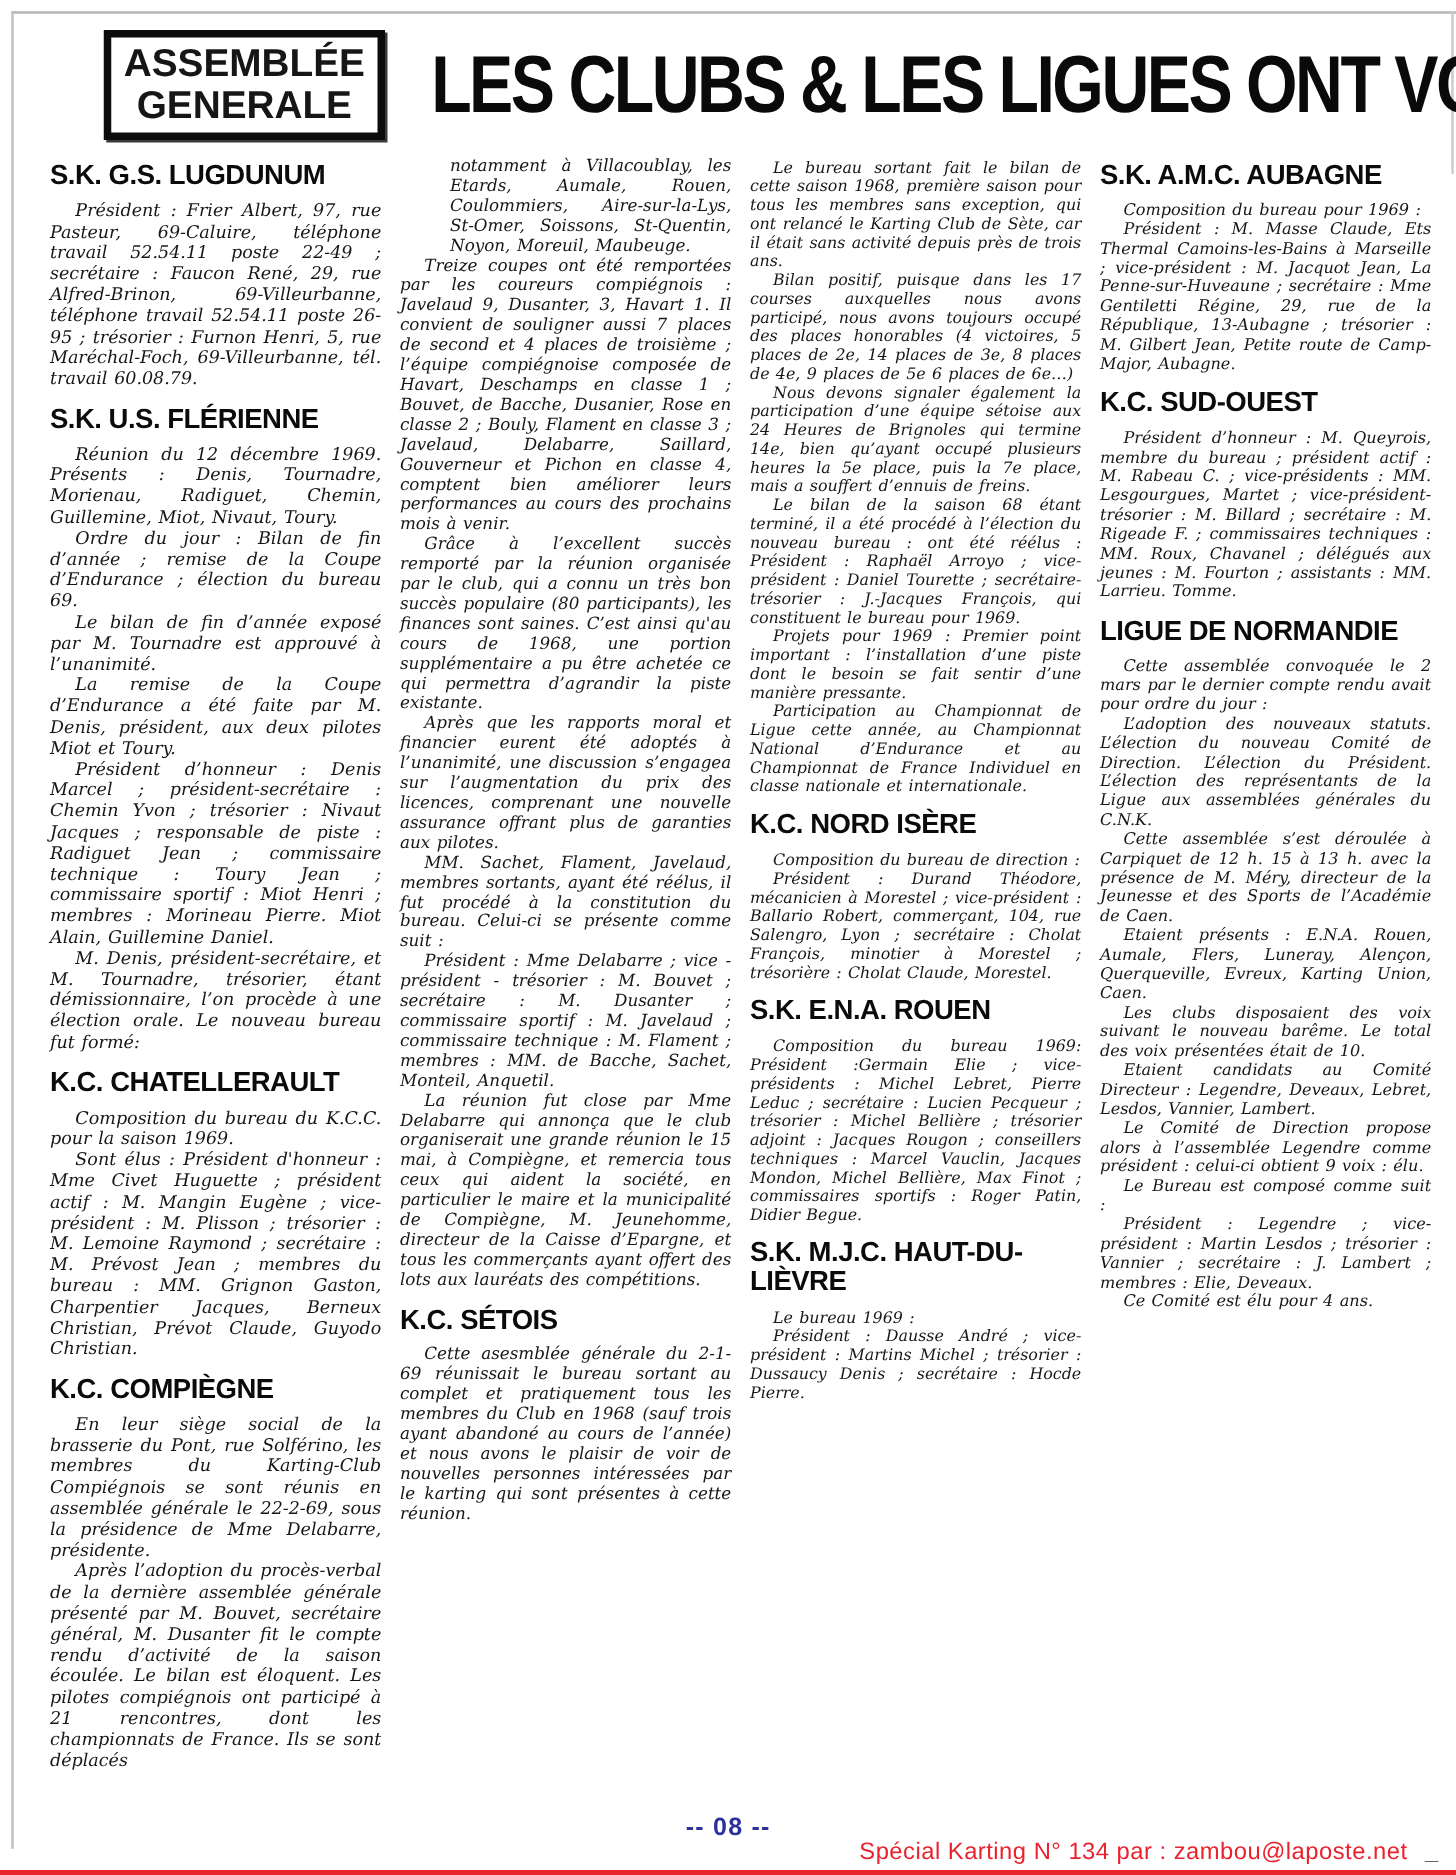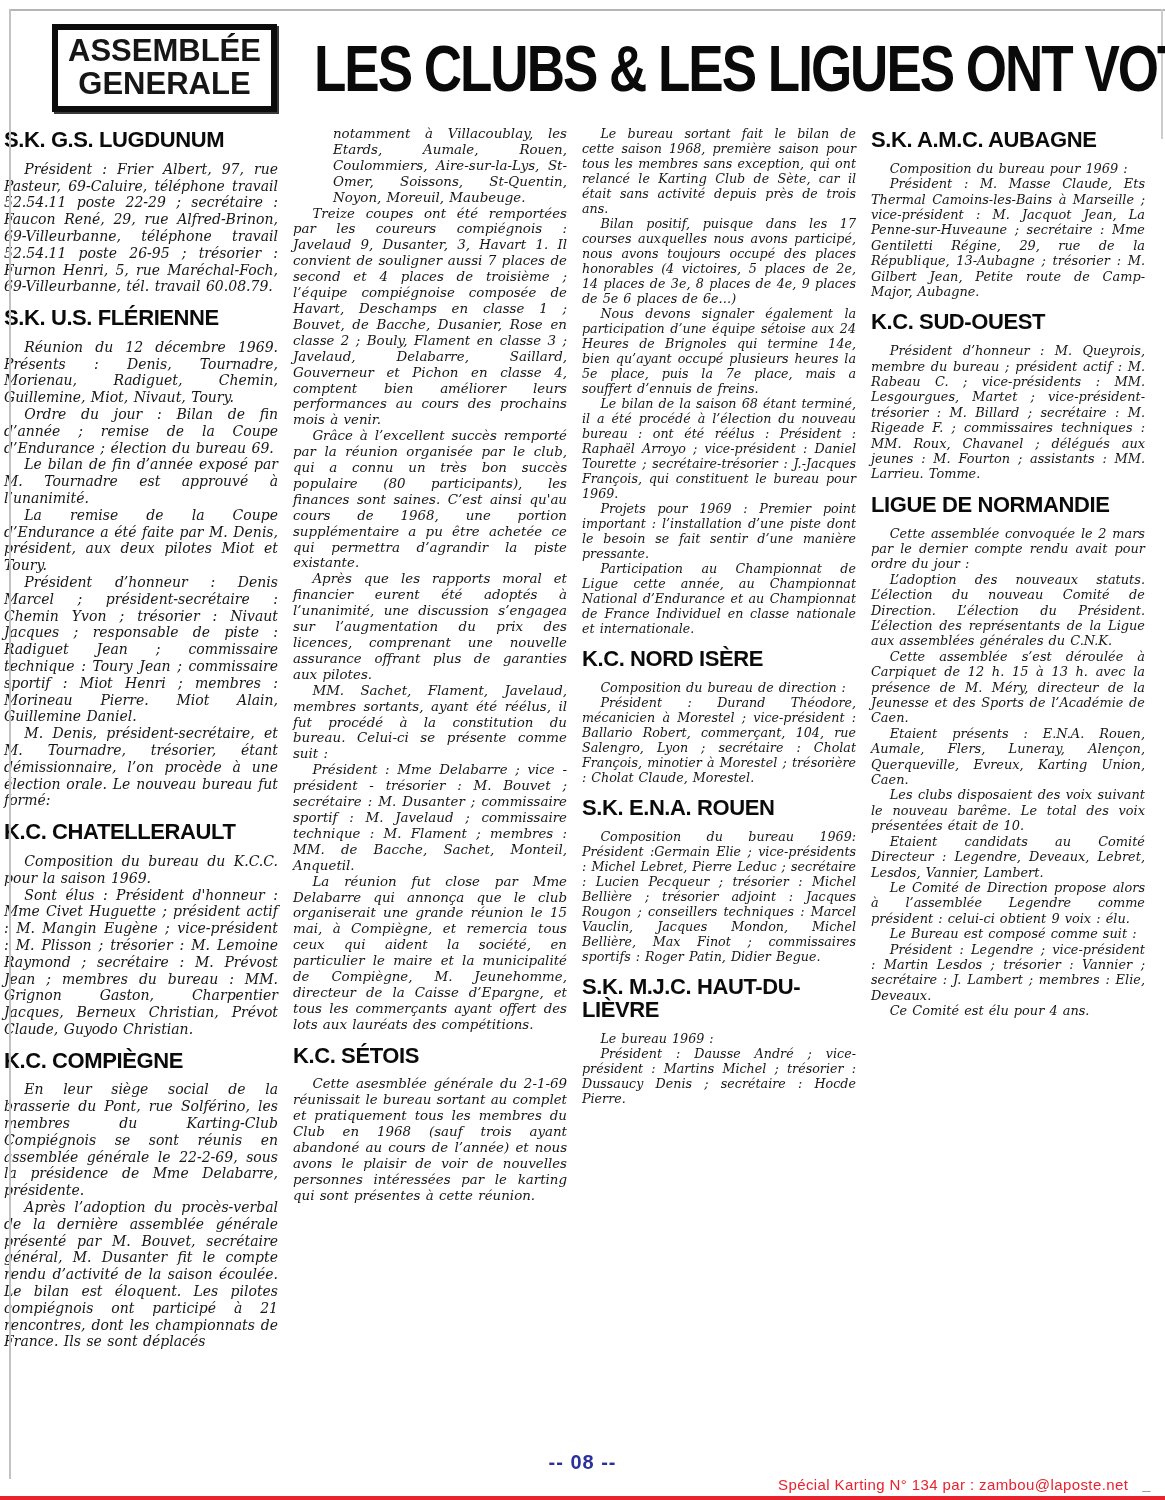--- a/index.html
+++ b/index.html
@@ -7,36 +7,36 @@
     position:relative;width:1165px;height:1500px;margin:0 auto;
     background:#ffffff;overflow:hidden;
     font-family:"DejaVu Serif",serif;color:#161616;
   }
   .scan-edge-top{position:absolute;top:9px;left:9px;right:0;height:2px;background:#b5b5b5;}
   .scan-edge-left{position:absolute;top:9px;left:9px;width:2px;height:1470px;background:#c2c2c2;}
   .scan-edge-right{position:absolute;top:9px;right:2px;width:2px;height:130px;background:#cccccc;}
 
   .masthead{
     display:flex;align-items:center;gap:37px;
-    padding:20px 18px 4px 52px;height:96px;box-sizing:content-box;
+    padding:20px 18px 4px 83px;height:96px;box-sizing:content-box;
   }
   .ag-box{
     border:6px solid #0c0c0c;padding:4px 10px 6px;text-align:center;
     font-family:"Liberation Sans",sans-serif;font-weight:bold;
     font-size:31px;line-height:1.08;letter-spacing:0;
     box-shadow:2px 2px 0 #3a3a3a;
   }
   .main-title{
     margin:0;font-family:"Liberation Sans",sans-serif;font-weight:900;
     font-size:53px;letter-spacing:-2px;white-space:nowrap;
     transform:scaleY(1.22);transform-origin:left center;color:#0a0a0a;
   }
 
   .columns{
-    display:flex;gap:15px;padding:6px 20px 0 4px;
+    display:flex;gap:15px;padding:6px 20px 0 40px;
     height:1338px;overflow:hidden;
   }
   .col{flex:1;min-width:0;text-align:justify;font-style:italic;}
   .col-a{font-size:14.0px;line-height:16.8px;}
   .col-b{font-size:13.4px;line-height:15.9px;}
   .col-c{font-size:12.7px;line-height:15.0px;}
   .col-d{font-size:12.9px;line-height:15.4px;}
 
   .heading{
     font-family:"Liberation Sans",sans-serif;font-style:normal;
@@ -47,21 +47,21 @@
   .para{margin:0;text-indent:1.45em;word-spacing:1px;}
   .para.noindent{text-indent:0;margin-left:40px;}
 
   .page-number{
     position:absolute;left:50%;bottom:26px;transform:translateX(-50%);
     font-family:"Liberation Sans",sans-serif;font-weight:bold;
     font-size:20px;letter-spacing:1px;
   }
   .credit{
     position:absolute;right:14px;bottom:7px;
-    font-family:"Liberation Sans",sans-serif;font-size:15px;
+    font-family:"Liberation Sans",sans-serif;font-size:19px;
     letter-spacing:0.4px;white-space:nowrap;
   }
   .credit .cursor{margin-left:14px;font-weight:bold;}
   .red-rule{position:absolute;left:0;right:0;bottom:0;height:4px;}
 </style>
 </head>
 <body>
 
 <div class="page">
   <div class="scan-edge-top"></div>
@@ -72,21 +72,21 @@
     <div class="ag-box">
       <div>ASSEMBLÉE</div>
       <div>GENERALE</div>
     </div>
     <h1 class="main-title">LES CLUBS &amp; LES LIGUES ONT VOTÉ</h1>
   </header>
 
   <main class="columns">
     <div class="col col-a">
         <h2 class="heading">S.K. G.S. LUGDUNUM</h2>
-        <p class="para">Président : Frier Albert, 97, rue Pasteur, 69-Caluire, téléphone travail 52.54.11 poste 22-29 ; secrétaire : Faucon René, 29, rue Alfred-Brinon, 69-Villeurbanne, téléphone travail 52.54.11 poste 26-95 ; trésorier : Furnon Henri, 5, rue Maréchal-Foch, 69-Villeurbanne, tél. travail 60.08.79.</p>
+        <p class="para">Président : Frier Albert, 97, rue Pasteur, 69-Caluire, téléphone travail 52.54.11 poste 22-49 ; secrétaire : Faucon René, 29, rue Alfred-Brinon, 69-Villeurbanne, téléphone travail 52.54.11 poste 26-95 ; trésorier : Furnon Henri, 5, rue Maréchal-Foch, 69-Villeurbanne, tél. travail 60.08.79.</p>
         <h2 class="heading">S.K. U.S. FLÉRIENNE</h2>
         <p class="para">Réunion du 12 décembre 1969. Présents : Denis, Tournadre, Morienau, Radiguet, Chemin, Guillemine, Miot, Nivaut, Toury.</p>
         <p class="para">Ordre du jour : Bilan de fin d’année ; remise de la Coupe d’Endurance ; élection du bureau 69.</p>
         <p class="para">Le bilan de fin d’année exposé par M. Tournadre est approuvé à l’unanimité.</p>
         <p class="para">La remise de la Coupe d’Endurance a été faite par M. Denis, président, aux deux pilotes Miot et Toury.</p>
         <p class="para">Président d’honneur : Denis Marcel ; président-secrétaire : Chemin Yvon ; trésorier : Nivaut Jacques ; responsable de piste : Radiguet Jean ; commissaire technique : Toury Jean ; commissaire sportif : Miot Henri ; membres : Morineau Pierre. Miot Alain, Guillemine Daniel.</p>
         <p class="para">M. Denis, président-secrétaire, et M. Tournadre, trésorier, étant démissionnaire, l’on procède à une élection orale. Le nouveau bureau fut formé:</p>
         <h2 class="heading">K.C. CHATELLERAULT</h2>
         <p class="para">Composition du bureau du K.C.C. pour la saison 1969.</p>
         <p class="para">Sont élus : Président d'honneur : Mme Civet Huguette ; président actif : M. Mangin Eugène ; vice-président : M. Plisson ; trésorier : M. Lemoine Raymond ; secrétaire : M. Prévost Jean ; membres du bureau : MM. Grignon Gaston, Charpentier Jacques, Berneux Christian, Prévot Claude, Guyodo Christian.</p>

